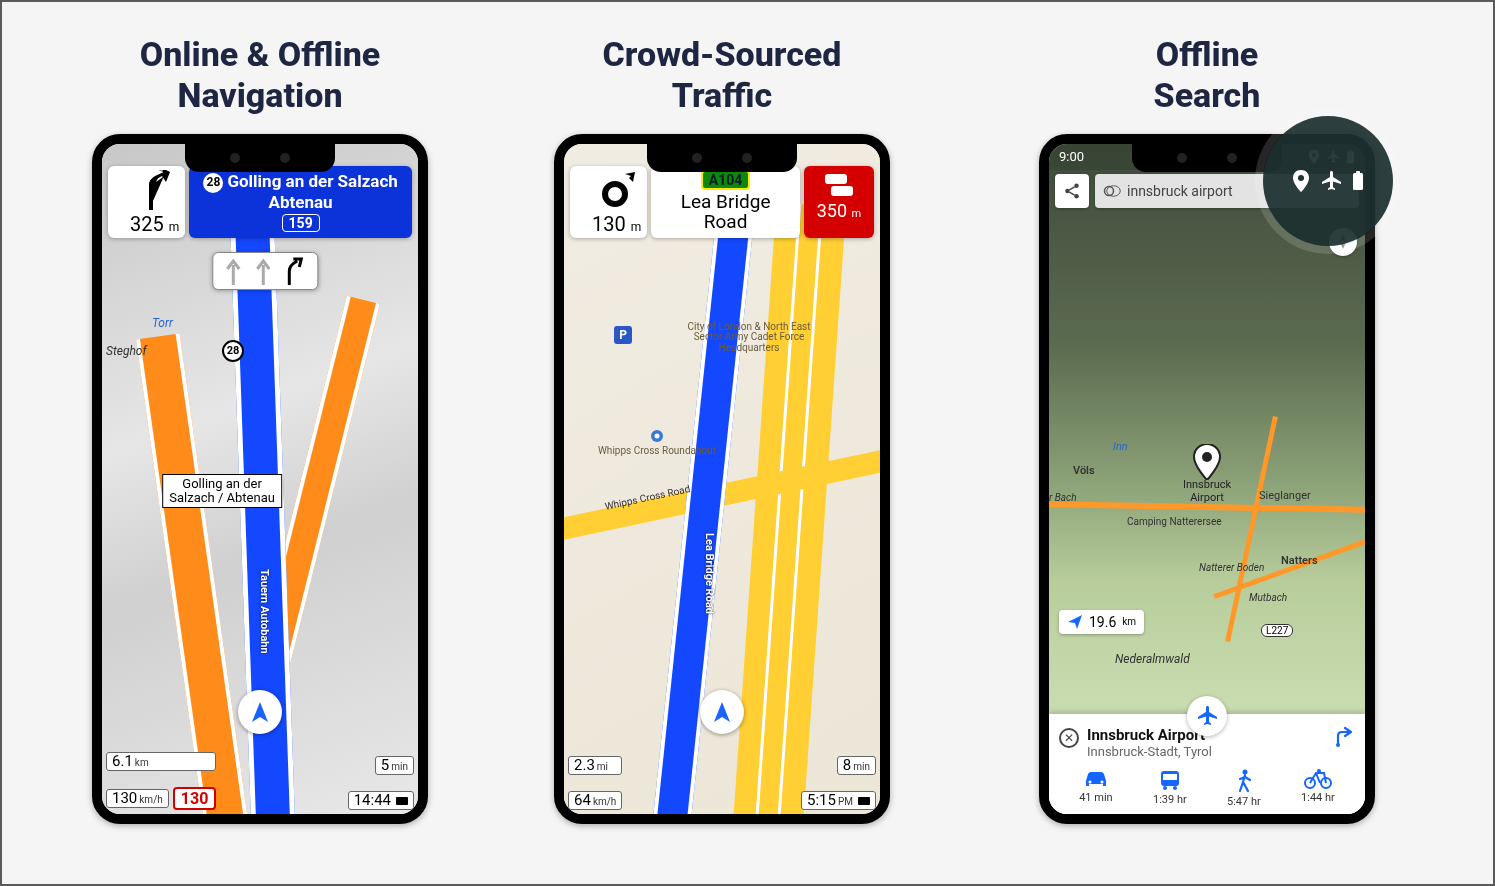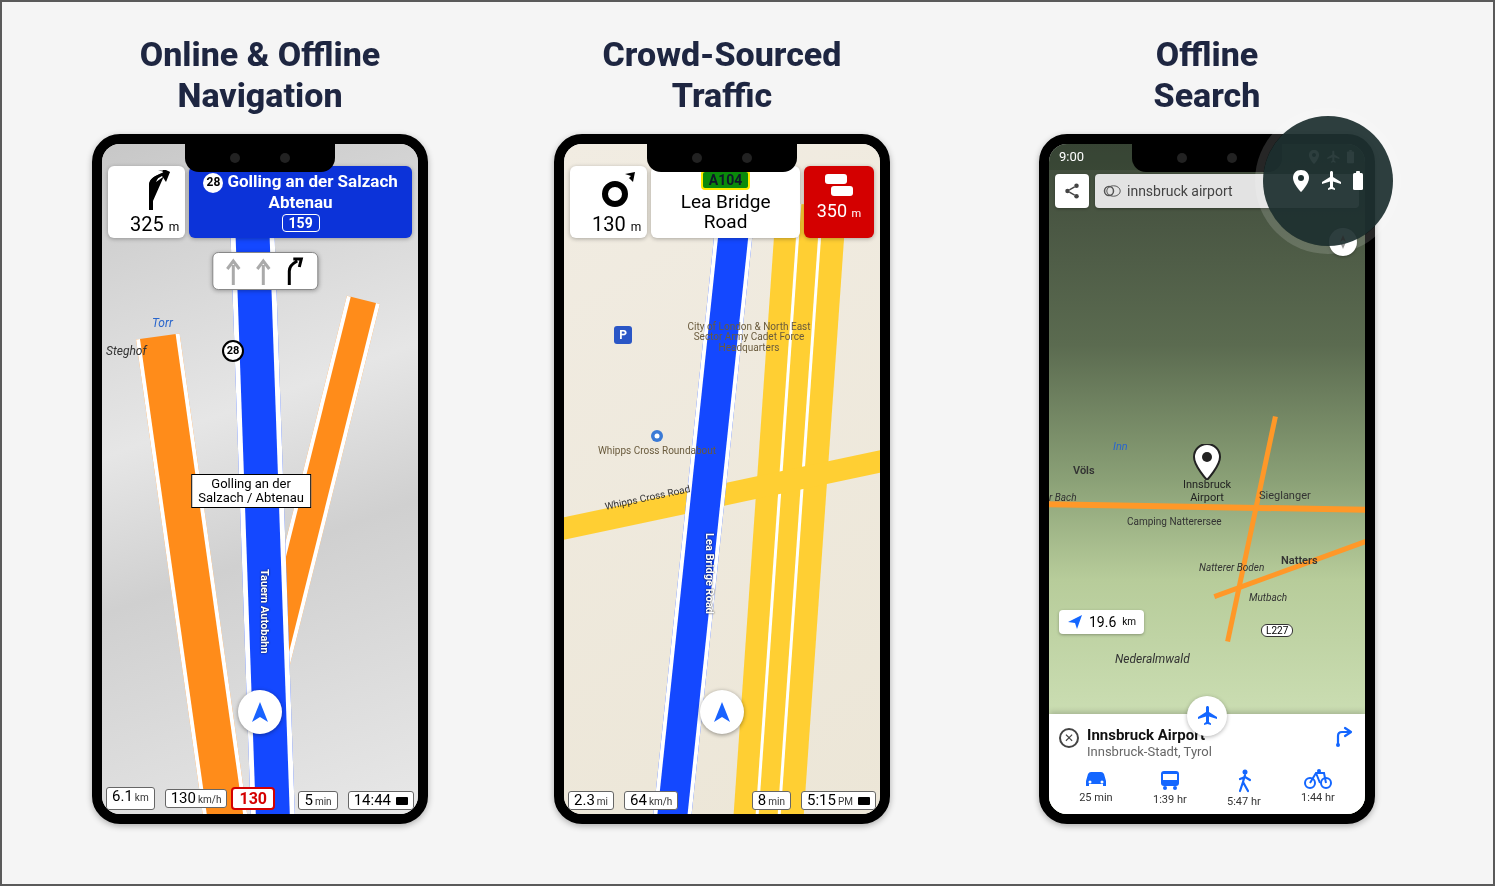--- a/index.html
+++ b/index.html
@@ -133,21 +133,21 @@
     box-shadow:0 1px 4px rgba(0,0,0,.3);
   }
   .lane-strip svg{display:block;}
 
   
   .nav-bottom {
     position:absolute;bottom:0;left:0;right:0;
     display:flex;justify-content:space-between;align-items:flex-end;
     padding:4px 4px;z-index:20;
   }
-  .stat-group{display:flex;flex-direction:row;gap:10px;}
+  .stat-group{display:flex;flex-direction:column;gap:16px;}
   .stat{
     background:#fff;border:1px solid #666;border-radius:3px;
     padding:1px 5px;font-size:15px;color:#000;display:flex;align-items:baseline;gap:2px;
     line-height:1;
   }
   .stat .u{font-size:10px;color:#333;}
   .speed-chip{
     background:#fff;border:2px solid #d40000;border-radius:4px;
     color:#d40000;font-weight:700;padding:0 6px;font-size:16px;
   }
@@ -184,21 +184,21 @@
     background:#ff8c1a;border-left:4px solid #fff;border-right:4px solid #fff;
     transform:rotate(14deg);z-index:2;
   }
   .vlabel{
     position:absolute;writing-mode:vertical-rl;text-orientation:mixed;
     color:#fff;font-size:11px;font-weight:700;text-shadow:0 0 2px #000;z-index:4;
   }
   .p1-autobahn{left:49.5%;bottom:160px;}
   .maplabel{
     position:absolute;background:#fff;border:1px solid #000;padding:2px 6px;
-    font-size:13px;text-align:center;z-index:5;line-height:1.1;margin-left:29px;
+    font-size:13px;text-align:center;z-index:5;line-height:1.1;
   }
   .p1-sign{top:330px;left:38%;transform:translateX(-50%);}
 
   .town-label{
     position:absolute;color:#333;font-size:12px;font-style:italic;z-index:4;
   }
 
   
   .p2-map{
     background:linear-gradient(150deg,#f1ece2 0%,#ece6d7 100%);
@@ -594,21 +594,21 @@
                 </svg>
             </div>
           </div>
           <div class="mode-row">
             <div class="mode">
               <svg width="26" height="20" viewBox="0 0 26 20">
                   <path d="M3 12 L5 5 Q6 3 8 3 H18 Q20 3 21 5 L23 12 V17 H20 V15 H6 V17 H3 Z" fill="#1366ff"></path>
                   <circle cx="7" cy="13" r="1.5" fill="#fff"></circle>
                   <circle cx="19" cy="13" r="1.5" fill="#fff"></circle>
                 </svg>
-              <span>25 min</span>
+              <span>41 min</span>
             </div>
             <div class="mode">
               <svg width="24" height="22" viewBox="0 0 24 22">
                   <rect x="3" y="2" width="18" height="15" rx="3" fill="#1366ff"></rect>
                   <rect x="5" y="5" width="14" height="6" fill="#fff"></rect>
                   <circle cx="7" cy="19" r="2" fill="#1366ff"></circle>
                   <circle cx="17" cy="19" r="2" fill="#1366ff"></circle>
                 </svg>
               <span>1:39 hr</span>
             </div>

